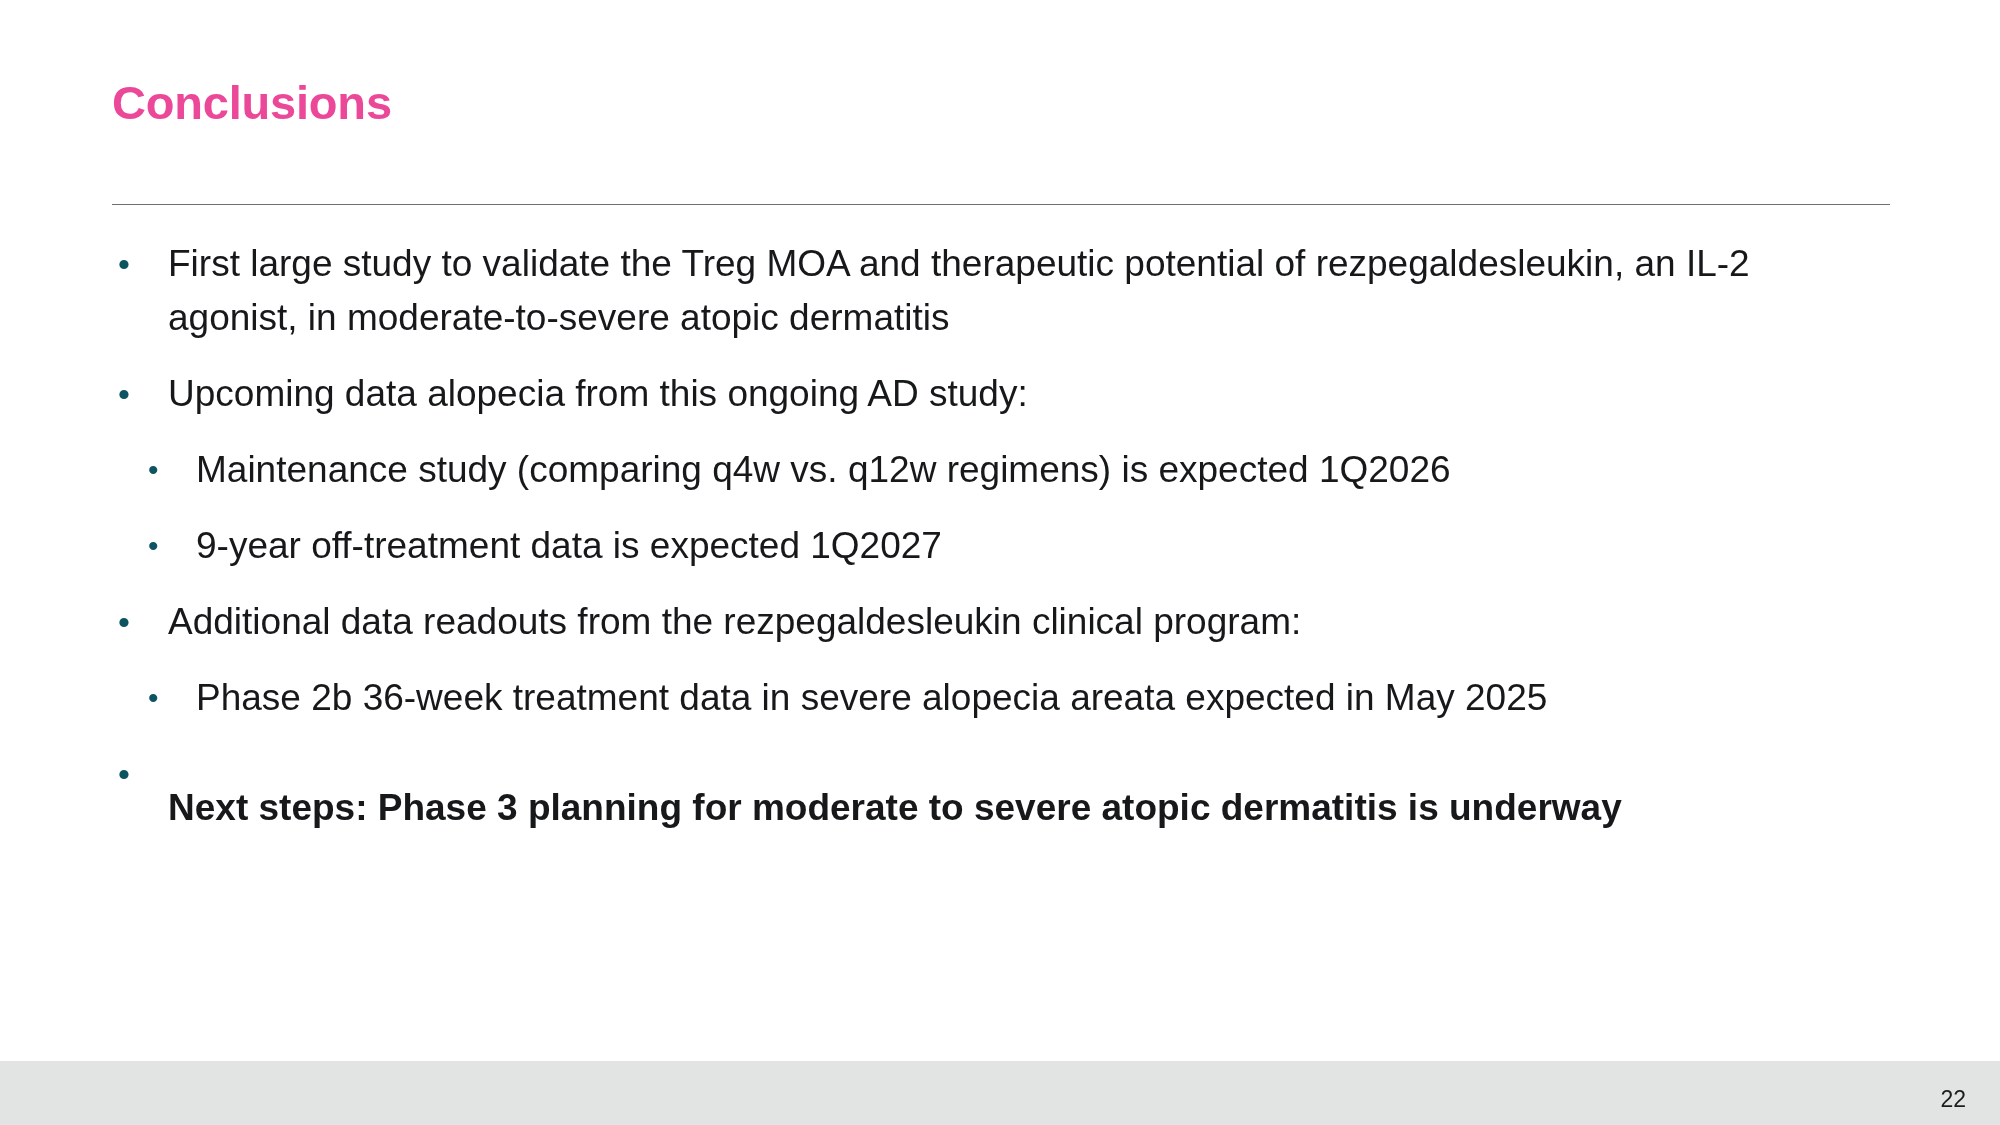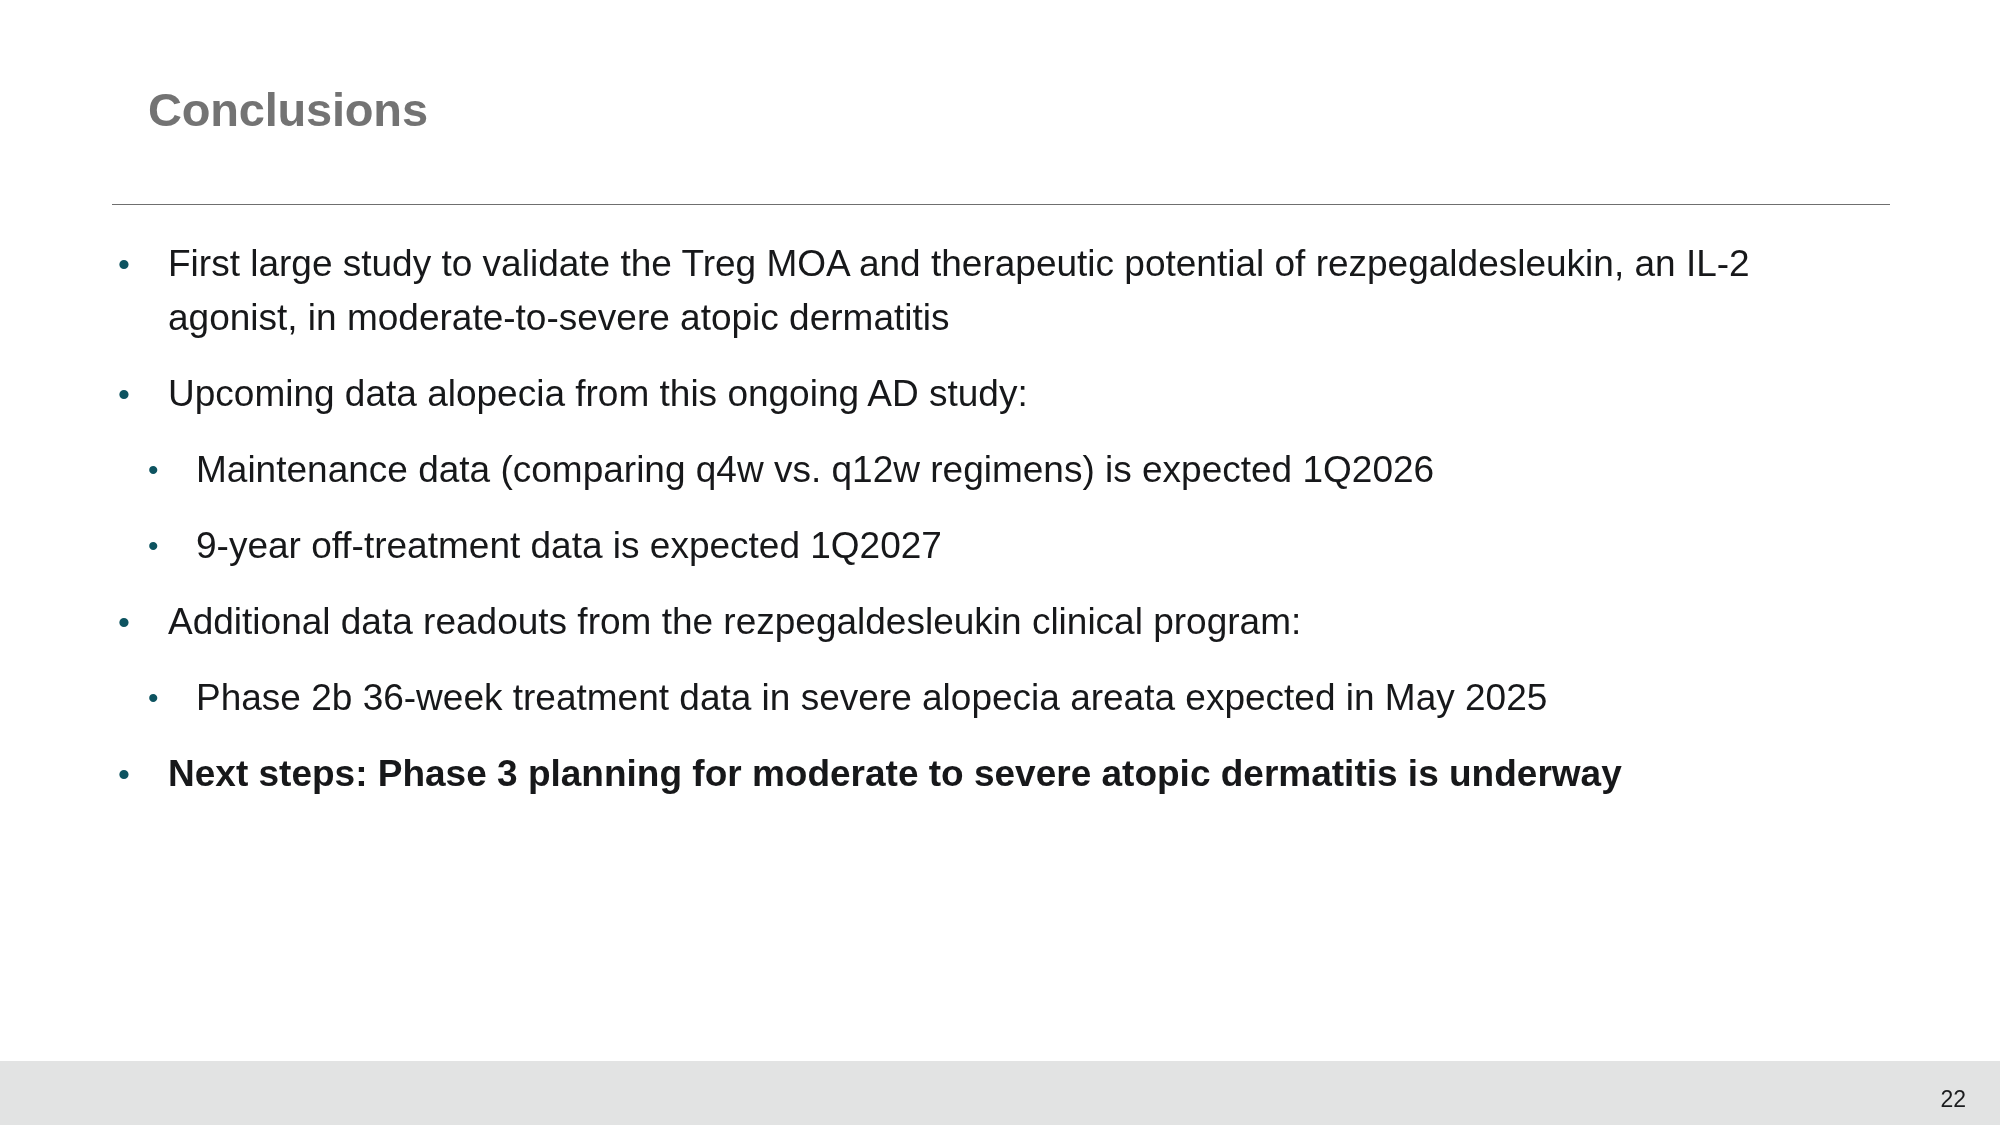--- a/index.html
+++ b/index.html
@@ -14,28 +14,27 @@
     background: #ffffff;
     font-family: "Liberation Sans", sans-serif;
     overflow: hidden;
     box-sizing: border-box;
   }
 
   
   .title {
     position: absolute;
     left: 112px;
-    top: 84px;
+    top: 77px;
     font-size: 47px;
     font-weight: bold;
-    color: #737373;
+    color: #ec4899;
     letter-spacing: -0.2px;
     line-height: 1.1;
     white-space: nowrap;
-    margin-left: 36px;
   }
 
   
   .title-rule {
     position: absolute;
     left: 112px;
     top: 204px;
     width: 1778px;
     height: 1px;
     background: #6f6f6f;
@@ -90,20 +89,21 @@
   }
   .lvl2 > .text {
     font-size: 37px;
     line-height: 54px;
     color: #17181a;
     max-width: 1700px;
   }
 
   .bold-text {
     font-weight: bold;
+    margin-top: 34px;
   }
 
   
   .footer-bar {
     position: absolute;
     left: 0;
     bottom: 0;
     width: 2000px;
     height: 64px;
     background: #e2e3e3;
@@ -133,21 +133,21 @@
       <span class="text">First large study to validate the Treg MOA and therapeutic potential of rezpegaldesleukin, an IL-2 agonist, in moderate-to-severe atopic dermatitis</span>
     </div>
 
     <div class="bullet-row lvl1">
       <span class="marker">•</span>
       <span class="text">Upcoming data alopecia from this ongoing AD study:</span>
     </div>
 
     <div class="bullet-row lvl2">
       <span class="marker">•</span>
-      <span class="text">Maintenance data (comparing q4w vs. q12w regimens) is expected 1Q2026</span>
+      <span class="text">Maintenance study (comparing q4w vs. q12w regimens) is expected 1Q2026</span>
     </div>
 
     <div class="bullet-row lvl2">
       <span class="marker">•</span>
       <span class="text">9-year off-treatment data is expected 1Q2027</span>
     </div>
 
     <div class="bullet-row lvl1">
       <span class="marker">•</span>
       <span class="text">Additional data readouts from the rezpegaldesleukin clinical program:</span>

